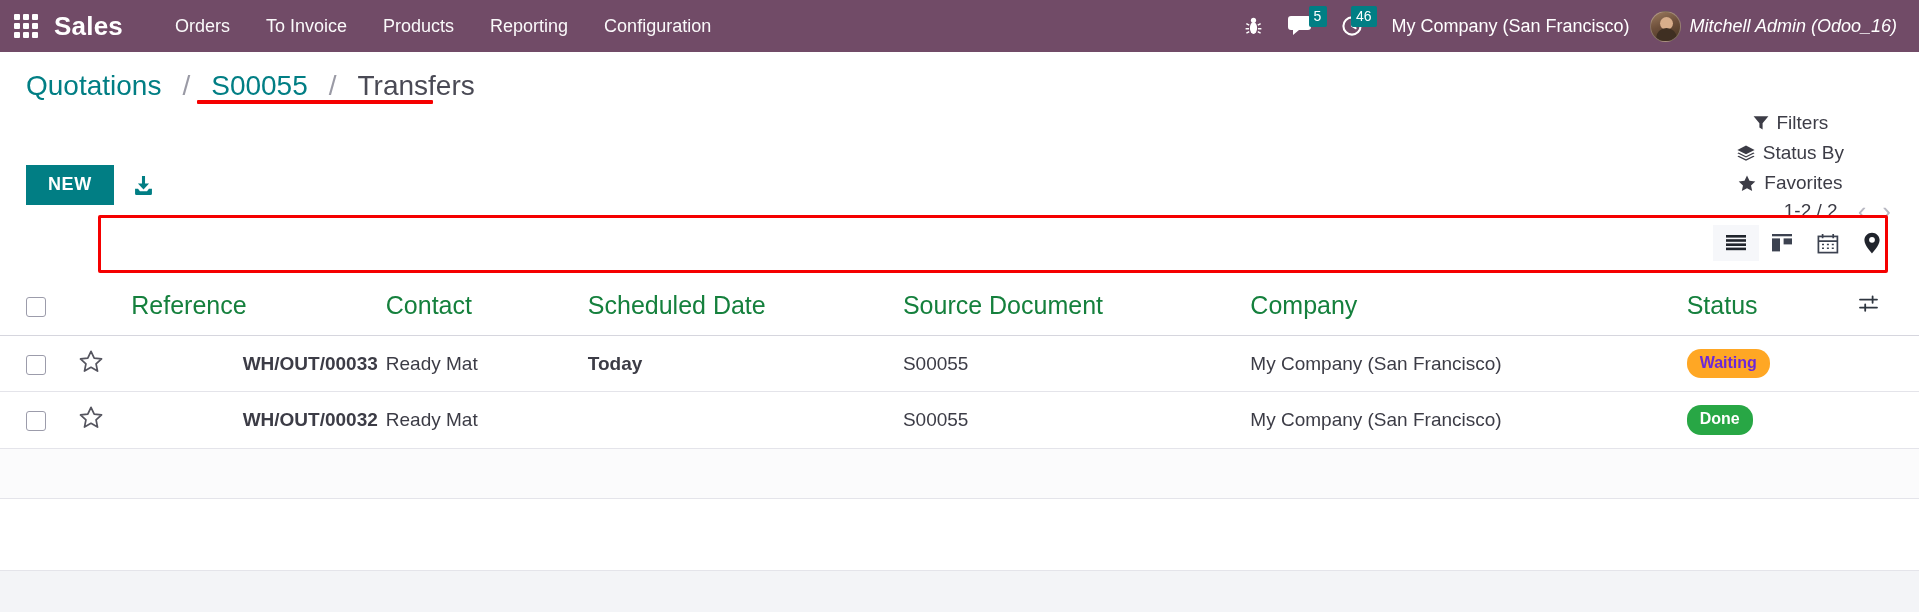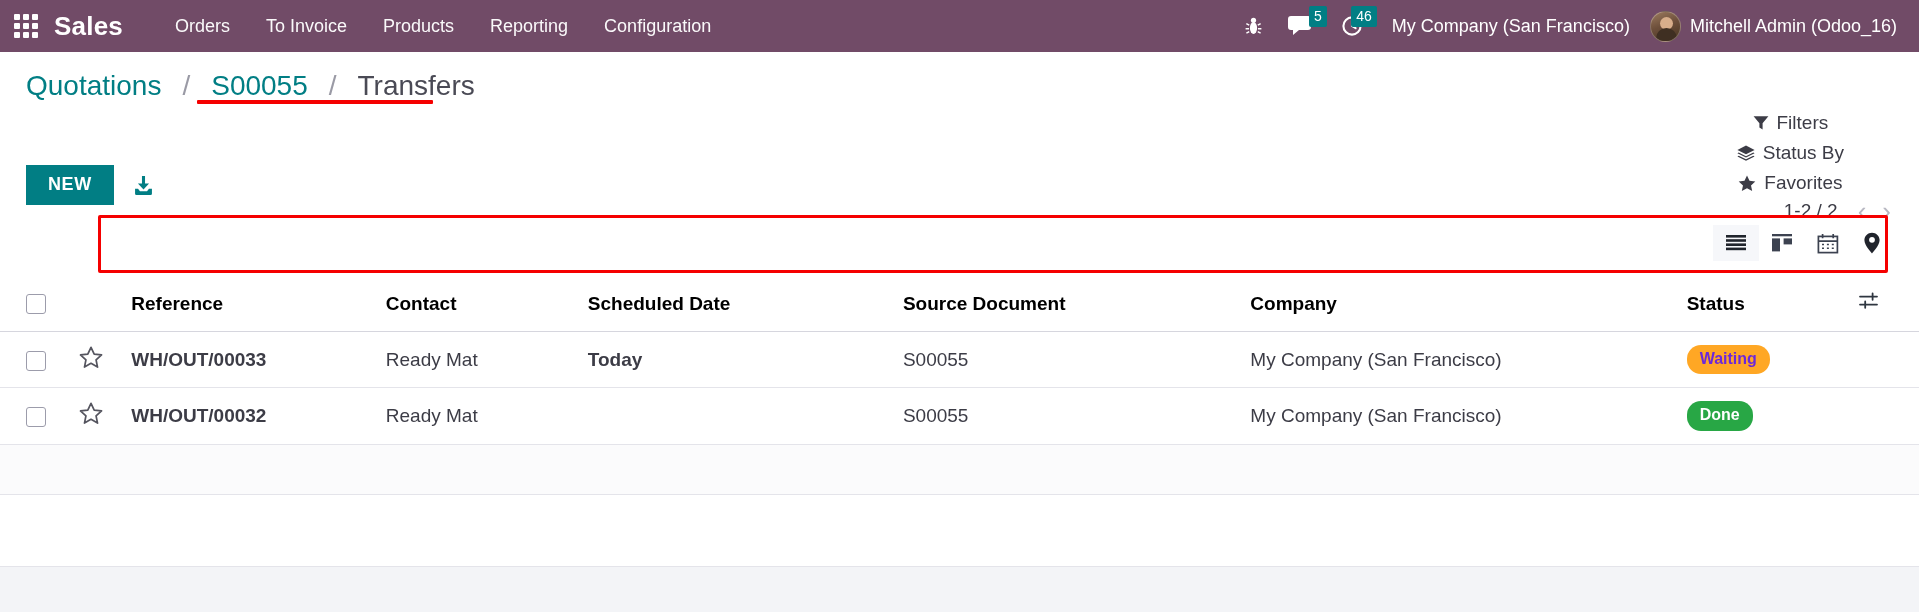--- a/index.html
+++ b/index.html
@@ -104,21 +104,21 @@
     left: 9px; top: 5px;
   }
   .avatar::after {
     content: "";
     position: absolute;
     width: 21px; height: 13px;
     border-radius: 11px 11px 0 0;
     background: #3f2f22;
     left: 5px; bottom: 0;
   }
-  .user-name { font-size: 18px; white-space: nowrap; }
+  .user-name { font-size: 18px; white-space: nowrap; font-style: italic; }
 
   
   .control-panel {
     background: #ffffff;
     padding: 0;
     position: relative;
   }
   .cp-top {
     display: flex;
     align-items: flex-start;
@@ -254,38 +254,38 @@
 
   
   .table-wrap { background: #ffffff; }
   table.olist {
     width: 100%;
     border-collapse: collapse;
     table-layout: fixed;
   }
   table.olist th {
     text-align: left;
-    font-size: 19px;
-    font-weight: 700;
-    color: #000000;
+    font-size: 25px;
+    font-weight: 400;
+    color: #15803d;
     padding: 13px 8px 15px 0;
     border-bottom: 1px solid #d6d6de;
     white-space: nowrap;
   }
   table.olist td {
     font-size: 19px;
     color: #3c3c46;
     padding: 13px 8px 13px 0;
     border-bottom: 1px solid #e4e4ea;
     white-space: nowrap;
     vertical-align: middle;
   }
   .col-check  { width: 78px; padding-left: 26px !important; }
   .col-star   { width: 52px; }
-  .col-ref    { width: 252px; }
+  .col-ref    { width: 252px; text-align: right; }
   .col-contact{ width: 200px; }
   .col-date   { width: 312px; }
   .col-src    { width: 344px; }
   .col-comp   { width: 432px; }
   .col-status { width: 170px; }
   .col-opt    { width: 60px; }
 
   .cbox {
     width: 20px; height: 20px;
     border: 1px solid #9c9cab;

